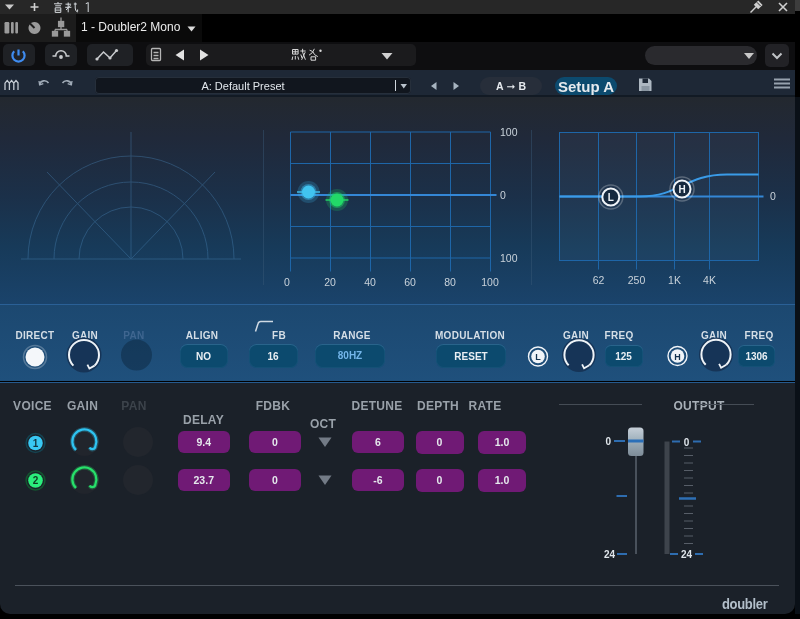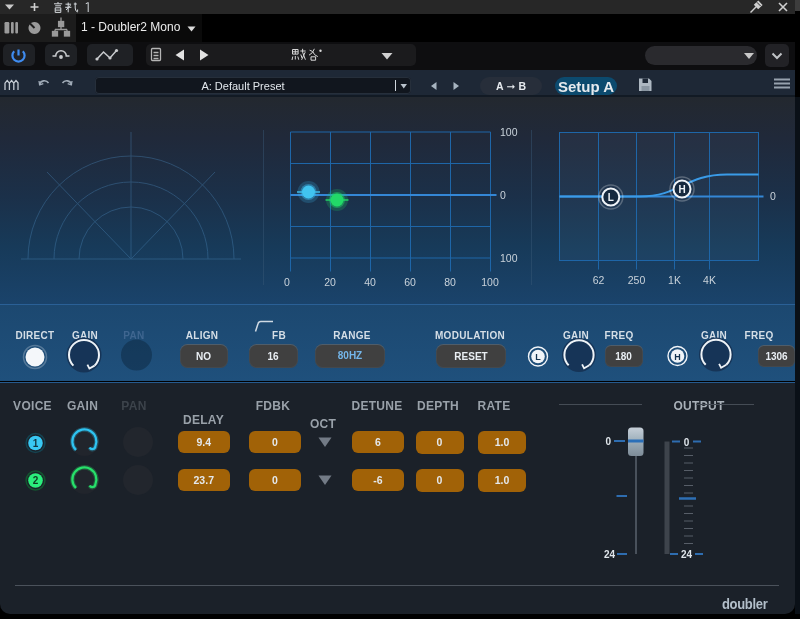--- a/index.html
+++ b/index.html
@@ -2,22 +2,22 @@
 <html><head>
 <meta charset="utf-8">
 <style>
   * { margin:0; padding:0; box-sizing:border-box; }
   html,body { width:800px; height:619px; background:#000; overflow:hidden; }
   body, div, span { font-family:"Liberation Sans", sans-serif; }
   #app { position:relative; width:716px; height:619px; background:#000; }
   .abs { position:absolute; }
   .lbl { position:absolute; font-weight:bold; font-size:10px; letter-spacing:0.3px; color:#d5dee6; white-space:nowrap; transform:translateX(-50%);margin-top:12px; }
   .lblv { position:absolute; font-weight:bold; font-size:12px; letter-spacing:0.3px; color:#99a1a9; white-space:nowrap; transform:translateX(-50%); }
-  .pillA { position:absolute; background:#404040; border-radius:7.5px; color:#e9eef3; font-weight:bold; font-size:10px; display:flex; align-items:center; justify-content:center; box-shadow:inset 0 1px 0 rgba(140,190,240,0.18), inset 0 0 0 1px rgba(100,150,200,0.10); }
-  .pillB { position:absolute; background:#a16207; border-radius:6px; color:#e4e8ec; font-weight:bold; font-size:10.5px; display:flex; align-items:center; justify-content:center; }
+  .pillA { position:absolute; background:#0c4a6e; border-radius:7.5px; color:#e9eef3; font-weight:bold; font-size:10px; display:flex; align-items:center; justify-content:center; box-shadow:inset 0 1px 0 rgba(140,190,240,0.18), inset 0 0 0 1px rgba(100,150,200,0.10); }
+  .pillB { position:absolute; background:#701a75; border-radius:6px; color:#e4e8ec; font-weight:bold; font-size:10.5px; display:flex; align-items:center; justify-content:center; }
 </style>
 </head>
 <body>
 <div id="app">
 
   <div class="abs" style="left:0;top:0;width:795px;height:14px;background:#272727;"></div>
   <div class="abs" style="left:795px;top:0;width:5px;height:11px;background:#3d3d3d;"></div>
   <div class="abs" style="left:796px;top:24px;width:4px;height:9px;background:#94a9c4;"></div>
   <div class="abs" style="left:795px;top:97px;width:5px;height:517px;background:#0a1017;"></div>
   <svg class="abs" style="left:0;top:0;" width="795" height="14">
@@ -279,32 +279,32 @@
     <text x="677.5" y="29.5" font-size="9" font-weight="bold" fill="#14334f" text-anchor="middle" font-family="Liberation Sans, sans-serif">H</text>
 
     <circle cx="716" cy="24.5" r="17" fill="#163457"></circle>
     <path d="M705.7 34.8 A 14.6 14.6 0 1 1 726.3 34.8" stroke="#eef3f7" stroke-width="2" fill="none"></path>
     <path d="M726.3 34.8 l-5.2 3 l-2 -4" stroke="#eef3f7" stroke-width="1.8" fill="none"></path>
   </svg>
   <div class="pillA" style="left:179.5px;top:344px;width:48px;height:24px;">NO</div>
   <div class="pillA" style="left:248.5px;top:344px;width:49px;height:24px;">16</div>
   <div class="pillA" style="left:315px;top:343.5px;width:70px;height:24px;color:#74b6ea;">80HZ</div>
   <div class="pillA" style="left:436px;top:344px;width:70px;height:24px;">RESET</div>
-  <div class="pillA" style="left:604.5px;top:345px;width:38px;height:22px;border-radius:6px;">180</div>
-  <div class="pillA" style="left:758px;top:345px;width:37px;height:22px;border-radius:6px;">1306</div>
+  <div class="pillA" style="left:604.5px;top:345px;width:38px;height:22px;border-radius:6px;">125</div>
+  <div class="pillA" style="left:738px;top:345px;width:37px;height:22px;border-radius:6px;">1306</div>
 
   <div class="lblv" style="left:32.5px;top:399px;">VOICE</div>
   <div class="lblv" style="left:82.5px;top:399px;">GAIN</div>
   <div class="lblv" style="left:134px;top:399px;color:#3c434b;">PAN</div>
   <div class="lblv" style="left:203.5px;top:413px;">DELAY</div>
   <div class="lblv" style="left:273px;top:399px;">FDBK</div>
   <div class="lblv" style="left:323px;top:417px;">OCT</div>
   <div class="lblv" style="left:377px;top:399px;">DETUNE</div>
   <div class="lblv" style="left:438px;top:399px;">DEPTH</div>
-  <div class="lblv" style="left:494px;top:399px;">RATE</div>
+  <div class="lblv" style="left:480px;top:399px;padding-left:10px;">RATE</div>
   <div class="lblv" style="left:699px;top:399px;color:#a8b0b8;">OUTPUT</div>
   <div class="abs" style="left:559px;top:403.5px;width:83px;height:1px;background:#454c55;"></div>
   <div class="abs" style="left:696px;top:403.5px;width:58px;height:1px;background:#454c55;"></div>
 
   <svg class="abs" style="left:0;top:385px;" width="795" height="229" id="voicesvg" font-family="Liberation Sans, sans-serif">
 
     <circle cx="35.5" cy="58" r="9.4" fill="none" stroke="#15424f" stroke-width="1.5"></circle>
     <circle cx="35.5" cy="58" r="7.3" fill="#39c8f3"></circle>
     <text x="35.5" y="61.7" font-size="10" font-weight="bold" fill="#123642" text-anchor="middle">1</text>
 

